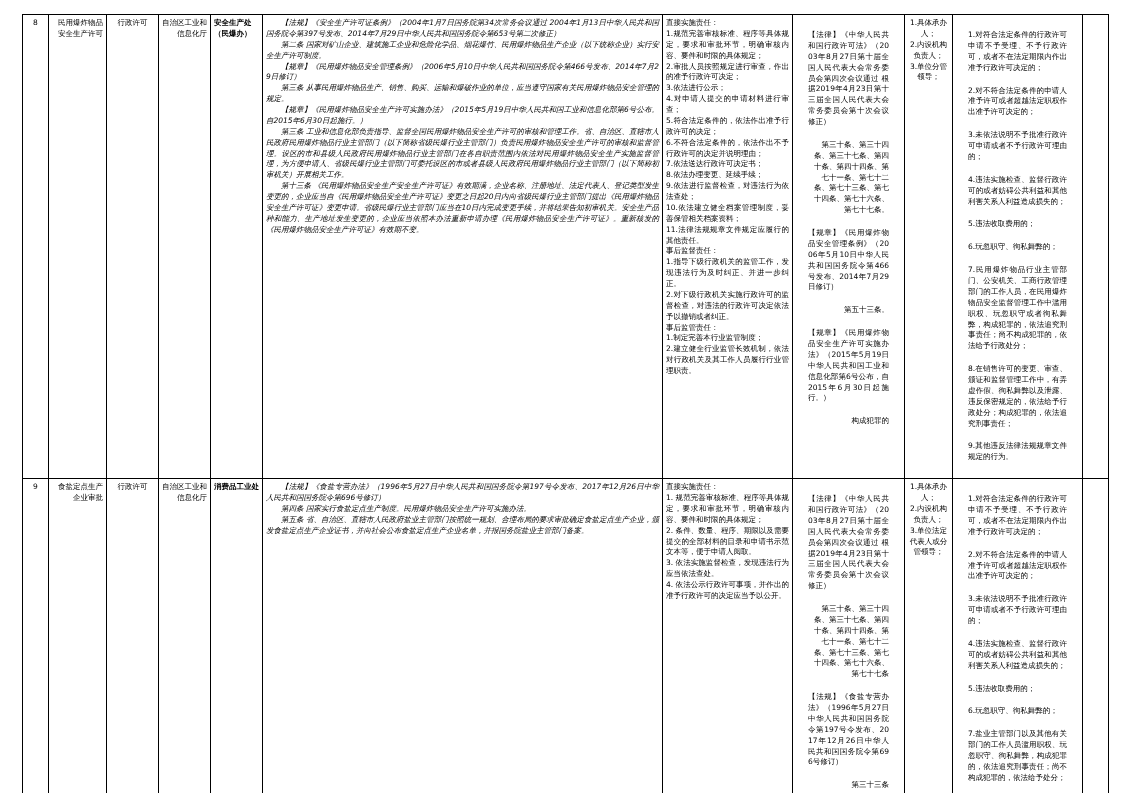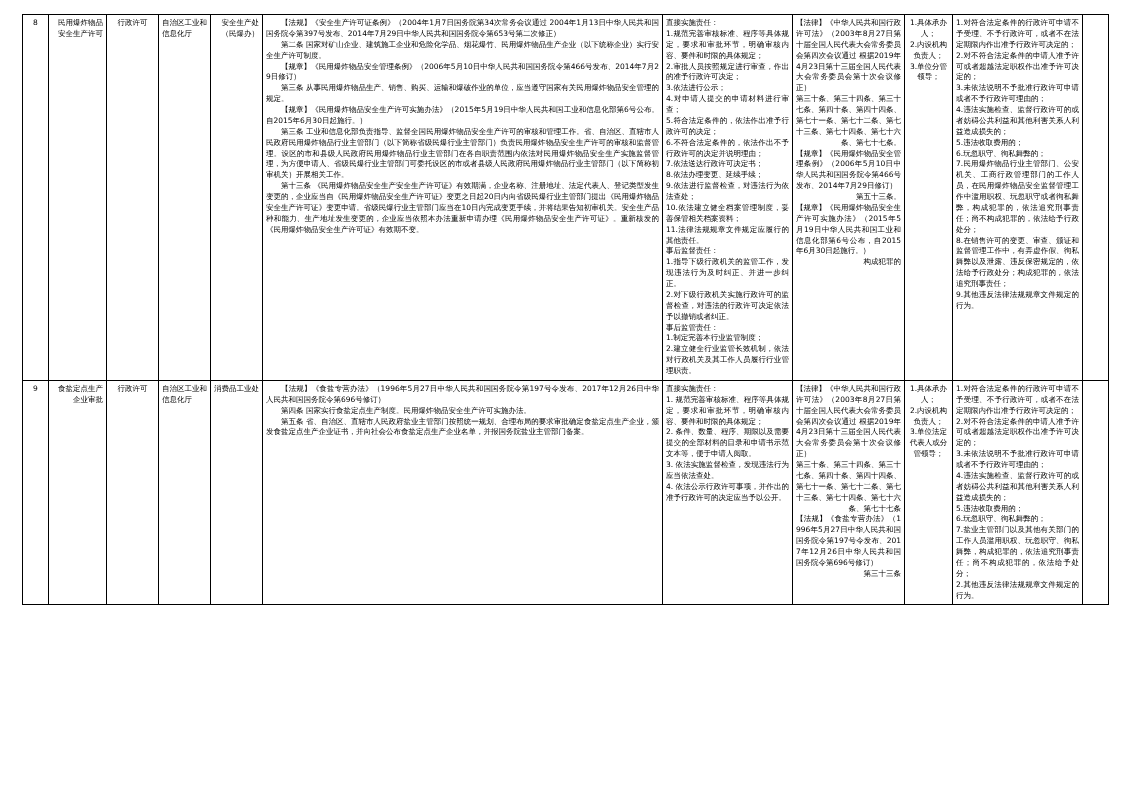--- a/index.html
+++ b/index.html
@@ -43,36 +43,38 @@
     font-size: 9px;
     line-height: 1.5;
   }
   td.c-type {
     text-align: center;
     vertical-align: middle;
     font-size: 9px;
     line-height: 1.5;
   }
   td.c-dept {
+    text-align: right;
+    vertical-align: middle;
+    font-size: 9px;
+    line-height: 1.5;
+  }
+  td.c-office {
     text-align: left;
     vertical-align: middle;
     font-size: 9px;
     line-height: 1.5;
-  }
-  td.c-office {
-    text-align: right;
-    vertical-align: middle;
-    font-size: 9px;
-    line-height: 1.5;
+    font-weight: bold;
   }
   td.c-basis {
     font-size: 8px;
     line-height: 1.55;
     text-align: justify;
     padding: 5px 5px;
+    font-style: italic;
   }
   td.c-duty {
     font-size: 5.6px;
     line-height: 1.35;
     text-align: justify;
     padding: 3px 2px;
   }
   td.c-duty2 {
     font-size: 7.6px;
     line-height: 1.5;
@@ -102,21 +104,21 @@
     font-size: 8px;
   }
   .center-block {
     text-align: right;
   }
   .para {
     margin: 0 0 0 0;
     text-indent: 2em;
   }
   .tight {
-    margin: 0;
+    margin: 12px;
   }
   .nowrapline {
     white-space: pre-wrap;
   }
 </style>
 </head>
 <body>
 
 <div class="page">
   <table class="doc">

